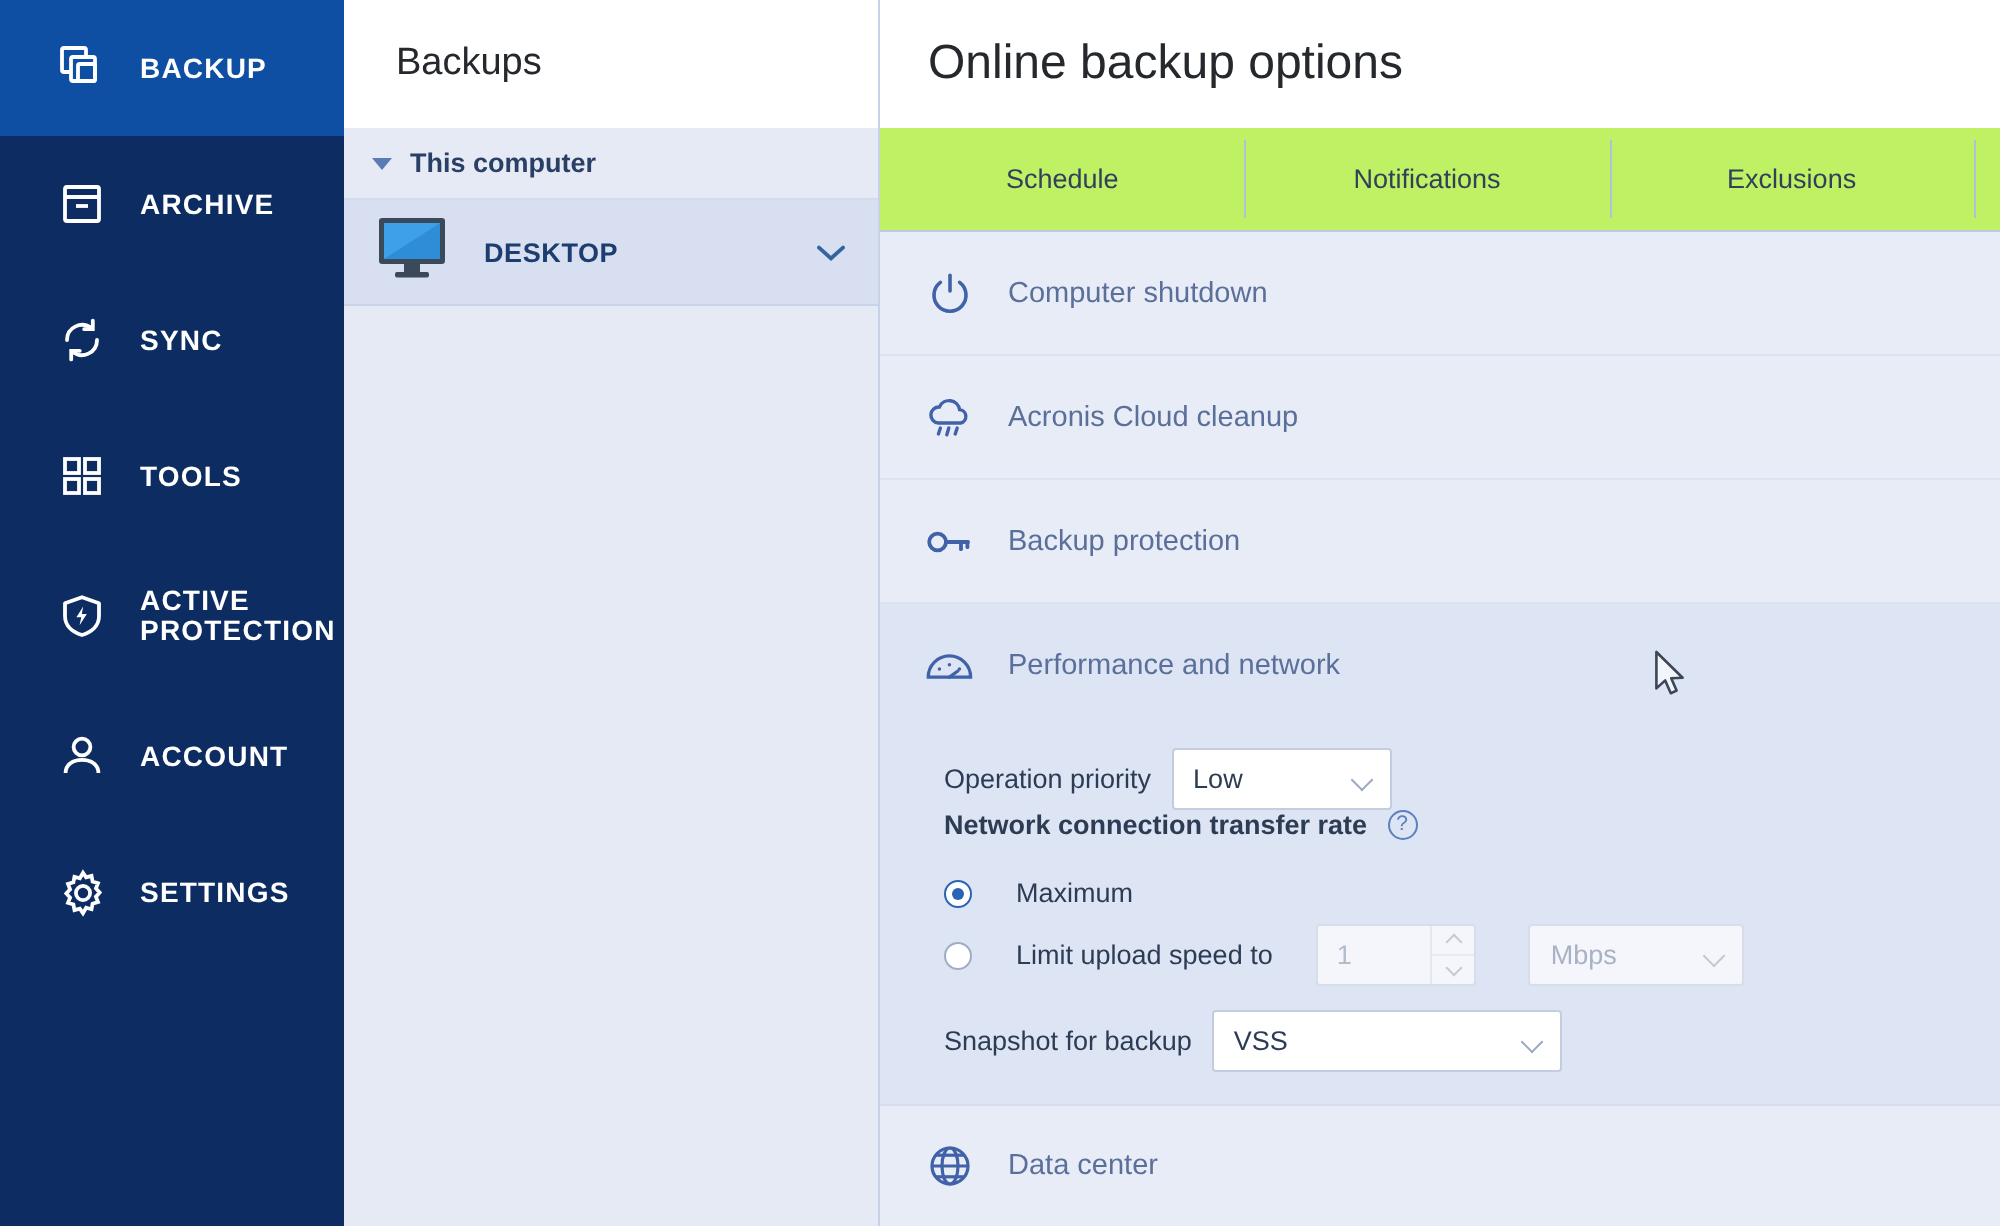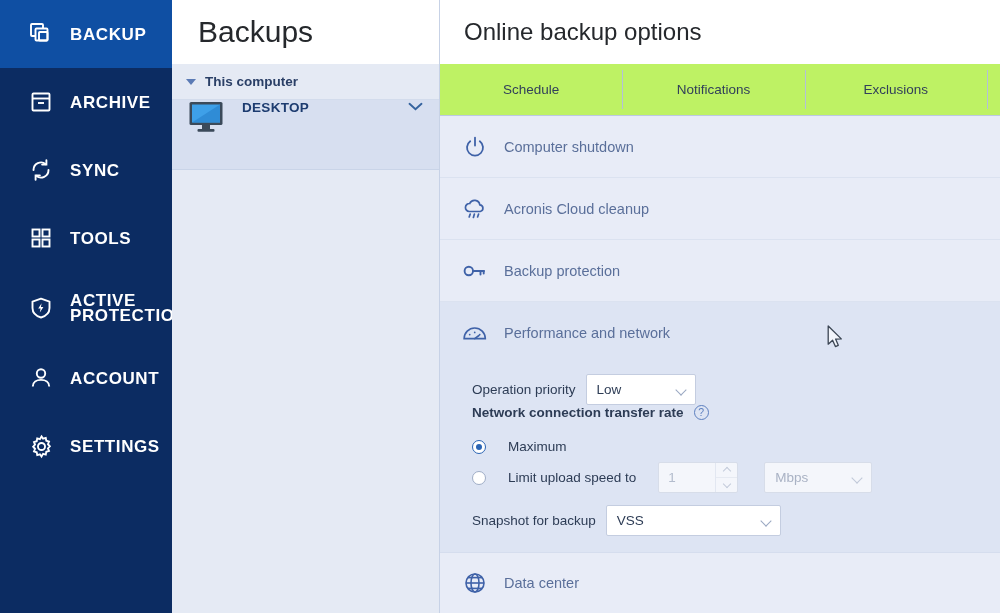--- a/index.html
+++ b/index.html
@@ -33,21 +33,21 @@
     letter-spacing: 0.6px;
   }
   .nav-item.active { background: #0f4fa3; }
   .nav-item .nav-ico {
     width: 30px; height: 30px;
     flex: 0 0 30px;
     display: flex; align-items: center; justify-content: center;
     margin-right: 14px;
   }
   .nav-item .nav-lbl {
-    font-size: 17px;
+    font-size: 14px;
     font-weight: bold;
     line-height: 15px;
     white-space: pre-line;
   }
   .nav-item.two-line { height: 72px; }
 
   
   .mid {
     width: 268px;
     flex: 0 0 268px;
@@ -57,21 +57,21 @@
     position: relative;
   }
   .mid-title {
     height: 64px;
     background: #ffffff;
     display: flex;
     align-items: center;
     padding-left: 26px;
   }
   .mid-title span {
-    font-size: 30px;
+    font-size: 19px;
     color: #25282c;
   }
   .mid-group {
     height: 36px;
     display: flex;
     align-items: center;
     padding-left: 14px;
     background: #e5eaf4;
     border-bottom: 1px solid #d3dcec;
   }
@@ -81,23 +81,23 @@
     border-right: 5px solid transparent;
     border-top: 6px solid #5b7bb5;
     margin-right: 9px;
   }
   .mid-group-lbl {
     font-size: 13.5px;
     font-weight: bold;
     color: #2a3f66;
   }
   .mid-row {
-    height: 70px;
-    display: flex;
-    align-items: flex-start;
+    height: 53px;
+    display: flex;
+    align-items: center;
     padding-left: 16px;
     padding-right: 16px;
     background: #d7dff0;
     border-bottom: 1px solid #c9d4e8;
   }
   .mid-row .mon {
     flex: 0 0 38px;
     margin-right: 16px;
   }
   .mid-row .mid-row-lbl {

